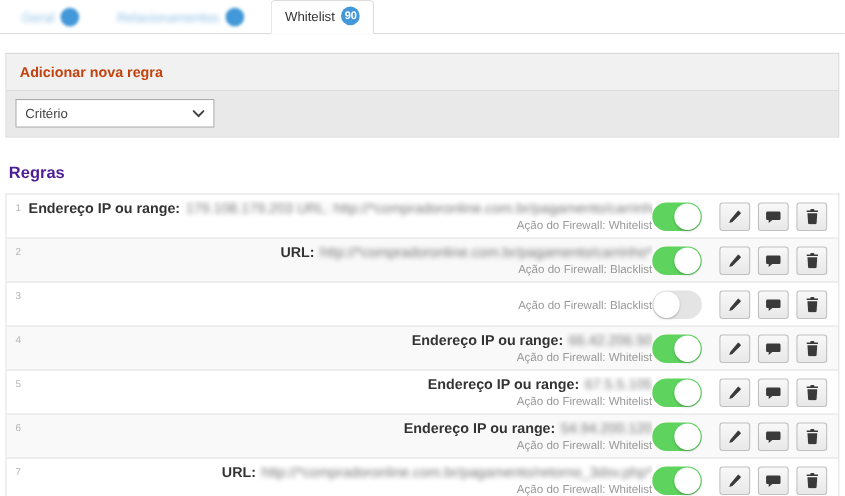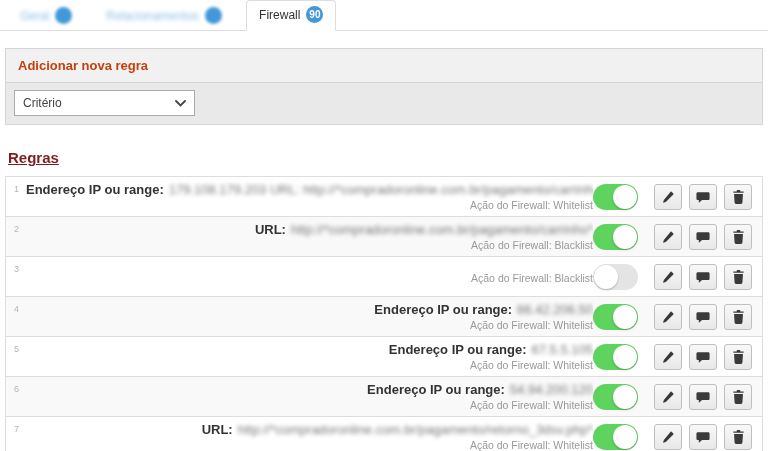--- a/index.html
+++ b/index.html
@@ -24,21 +24,21 @@
   .panel { margin:17px 5px 0; border:1px solid #d5d5d5; }
   .panel-heading { background:#f1f1f1; border-bottom:1px solid #d5d5d5;
     padding:9px 12px; font-size:13px; font-weight:bold; color:#c2410c; }
   .panel-body { background:#e9e9e9; padding:7px 8px 8px; }
   .select-box { width:181px; height:26px; background:#fff; border:1px solid #ababab;
     border-radius:0; display:flex; align-items:center; justify-content:space-between;
     padding:0 8px; font-size:12px; color:#444; cursor:pointer; }
   .select-box svg { flex:0 0 auto; }
 
   
-  .rules-heading { font-size:15px; font-weight:bold; color:#7f1d1d; margin:24px 0 10px 8px;text-decoration:underline; }
+  .rules-heading { font-size:15px; font-weight:bold; color:#4c1d95; margin:24px 0 10px 8px; }
   .rules-list { margin:0 5px; border:1px solid #ddd; border-bottom:none; }
   .rule-row { display:flex; align-items:center; height:40px; padding:0 10px 0 8px;
     border-bottom:1px solid #ddd; background:#fff; }
   .rule-row.alt { background:#f9f9f9; }
   .rule-num { font-size:9px; color:#b5b5b5; width:12px; flex:0 0 12px;
     align-self:flex-start; margin-top:7px; }
   .rule-main { flex:1 1 auto; min-width:0; overflow:hidden;text-align:right; }
   .rule-line1 { font-size:13px; line-height:15px; white-space:nowrap; }
   .rule-label { font-weight:bold; color:#333; }
   .rule-value { color:#777; margin-left:5px; filter:blur(2.2px); }
@@ -67,21 +67,21 @@
 <div class="tabs-bar">
   <div class="tab">
     <span class="tab-label-redacted">Geral</span>
     <span class="badge redacted"></span>
   </div>
   <div class="tab">
     <span class="tab-label-redacted">Relacionamentos</span>
     <span class="badge redacted"></span>
   </div>
   <div class="tab active">
-    <span>Firewall</span>
+    <span>Whitelist</span>
     <span class="badge">90</span>
   </div>
 </div>
 
 <div class="panel">
   <div class="panel-heading">Adicionar nova regra</div>
   <div class="panel-body">
     <div class="select-box">
       <span>Critério</span>
       <svg width="11" height="7" viewBox="0 0 11 7">

